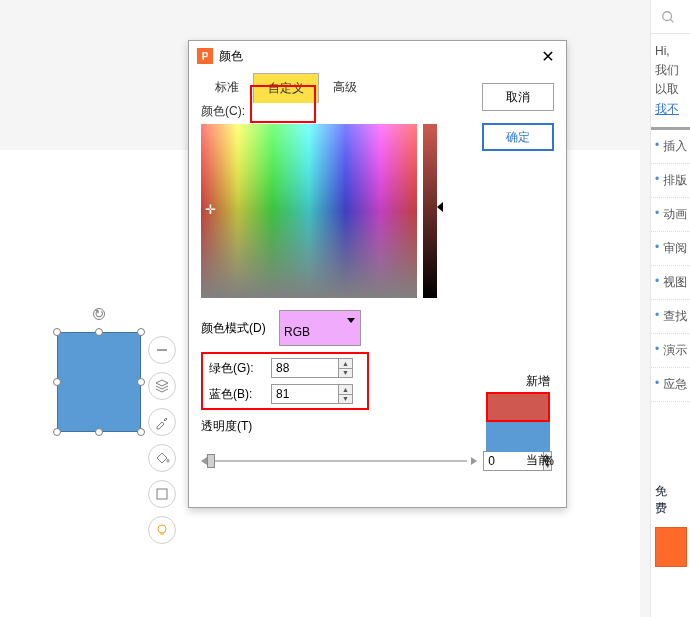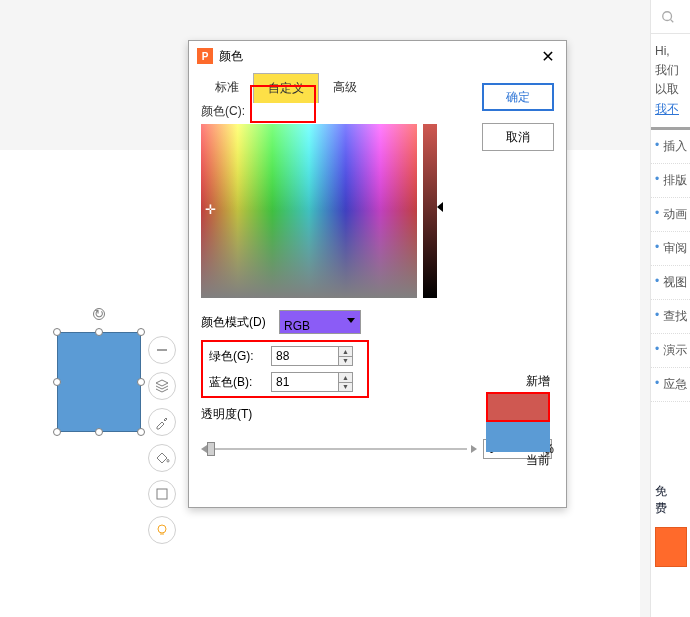--- a/index.html
+++ b/index.html
@@ -29,21 +29,21 @@
 .spec-main{width:216px;height:174px;background:
  linear-gradient(to bottom,rgba(128,128,128,0) 0%,rgba(128,128,128,1) 100%),
  linear-gradient(to right,#ff0000 0%,#ffff00 17%,#00ff00 33%,#00ffff 50%,#0000ff 67%,#ff00ff 83%,#ff0000 100%);
  position:relative}
 .spec-main::before{content:"";position:absolute;inset:0;background:linear-gradient(to bottom,#fff 0%,rgba(255,255,255,0) 50%,rgba(0,0,0,0) 50%,rgba(0,0,0,0) 100%);opacity:.5}
 .spec-cursor{position:absolute;left:4px;top:78px;color:#fff;font-size:13px;pointer-events:none}
 .spec-strip{width:14px;height:174px;background:linear-gradient(to bottom,#cf5851 0%,#000 100%);position:relative}
 .spec-arrow{position:absolute;left:14px;top:78px;width:0;height:0;border-top:5px solid transparent;border-bottom:5px solid transparent;border-right:6px solid #000}
 .mode-row,.rgb-row{display:flex;align-items:center;gap:8px;margin-top:12px}
 .mode-row label,.rgb-row label{width:70px}
-.mode-row select{width:82px;height:24px;border:1px solid #999;background:#8b5cf6;padding:8px 18px 0 4px;appearance:none}
+.mode-row select{width:82px;height:36px;border:1px solid #999;background:#f0abfc;padding:8px 18px 0 4px;appearance:none}
 .mode-dd{position:relative}
 .mode-dd::after{content:"";position:absolute;right:6px;top:8px;width:0;height:0;border-left:4px solid transparent;border-right:4px solid transparent;border-top:5px solid #000;pointer-events:none}
 .rgb-wrap{border:2px solid #ff0000;padding:4px 6px;margin-top:6px;width:168px}
 .rgb-wrap .rgb-row{margin-top:6px}
 .rgb-wrap .rgb-row:first-child{margin-top:0}
 .rgb-row label{width:54px}
 .spin{display:flex;width:82px;height:20px}
 .spin input{flex:1;border:1px solid #999;border-right:none;padding:0 4px;height:20px;width:60px}
 .spin .btns{width:15px;display:flex;flex-direction:column;border:1px solid #999}
 .spin .btns div{flex:1;background:#efefef;display:flex;align-items:center;justify-content:center;font-size:7px;color:#555;cursor:pointer}
@@ -188,22 +188,22 @@
           <input value="0" style="">
           <div class="btns">
             <div>▲</div>
             <div>▼</div>
           </div>
         </div>
       <span>%</span>
     </div>
   </div>
   <div class="dlg-right">
+    <div class="btn">取消</div>
     <div class="btn primary">确定</div>
-    <div class="btn">取消</div>
     <div class="swatch-area">
       <div class="sw-label">新增</div>
       <div class="swatch sw-new"></div>
       <div class="swatch sw-cur"></div>
       <div class="sw-label">当前</div>
     </div>
   </div>
 </div>
 
 <div class="red-box-1"></div>

